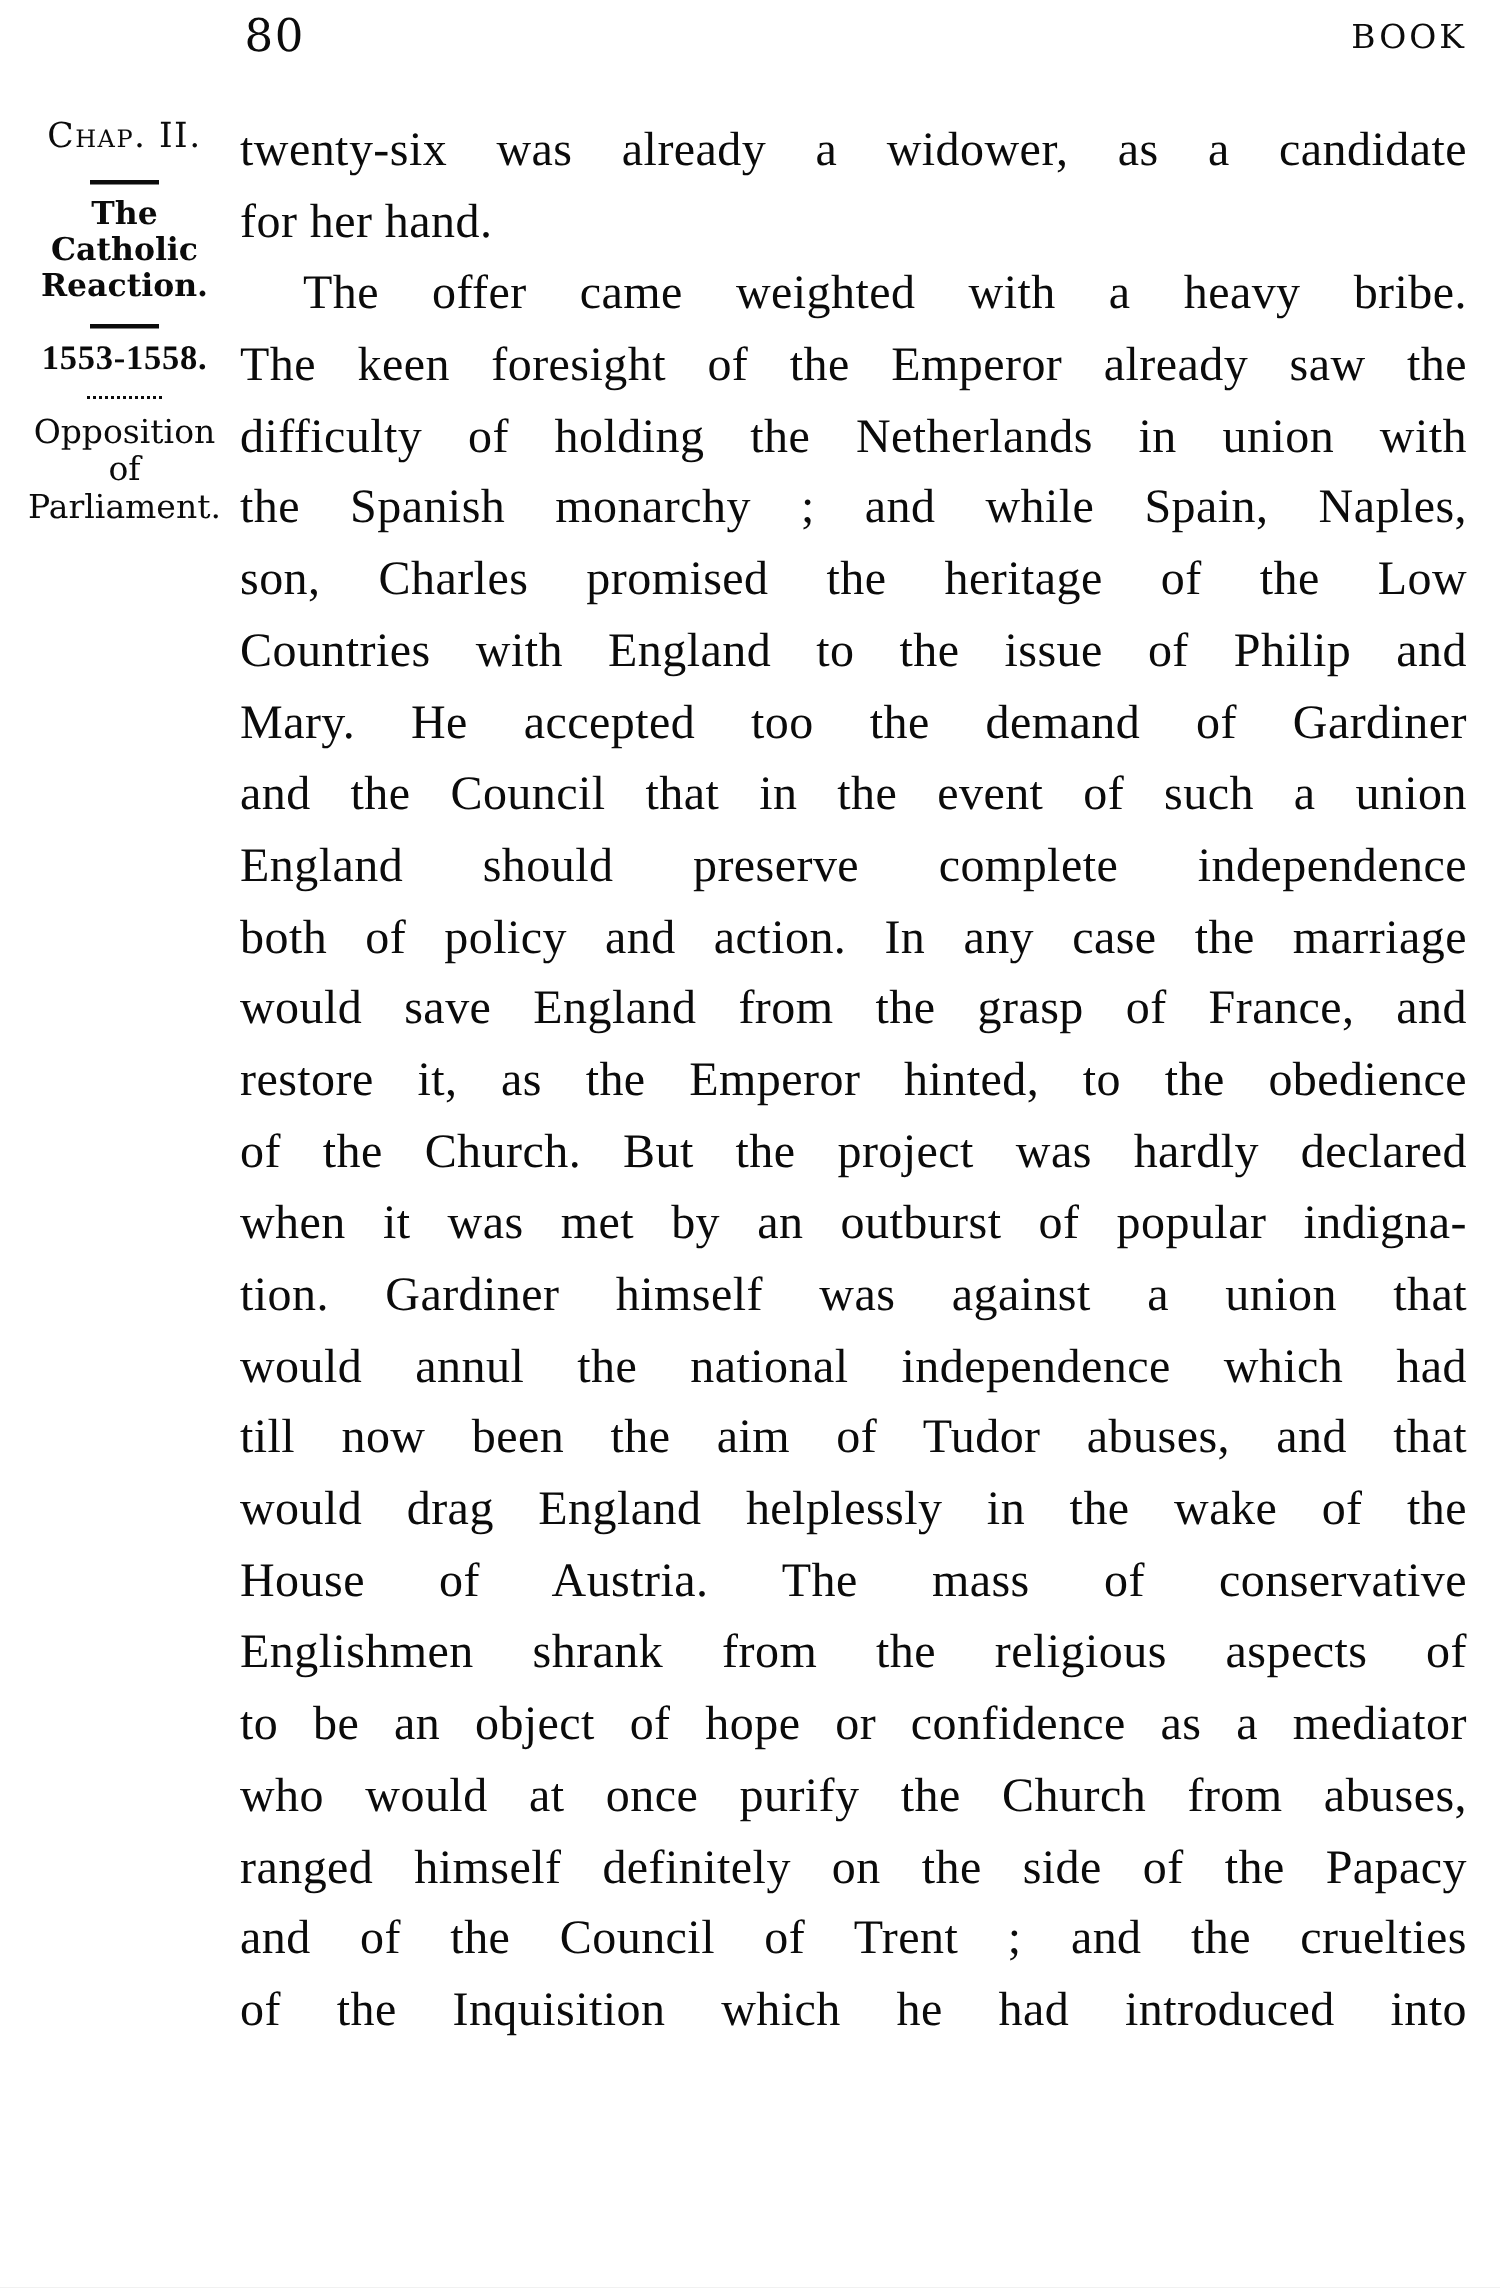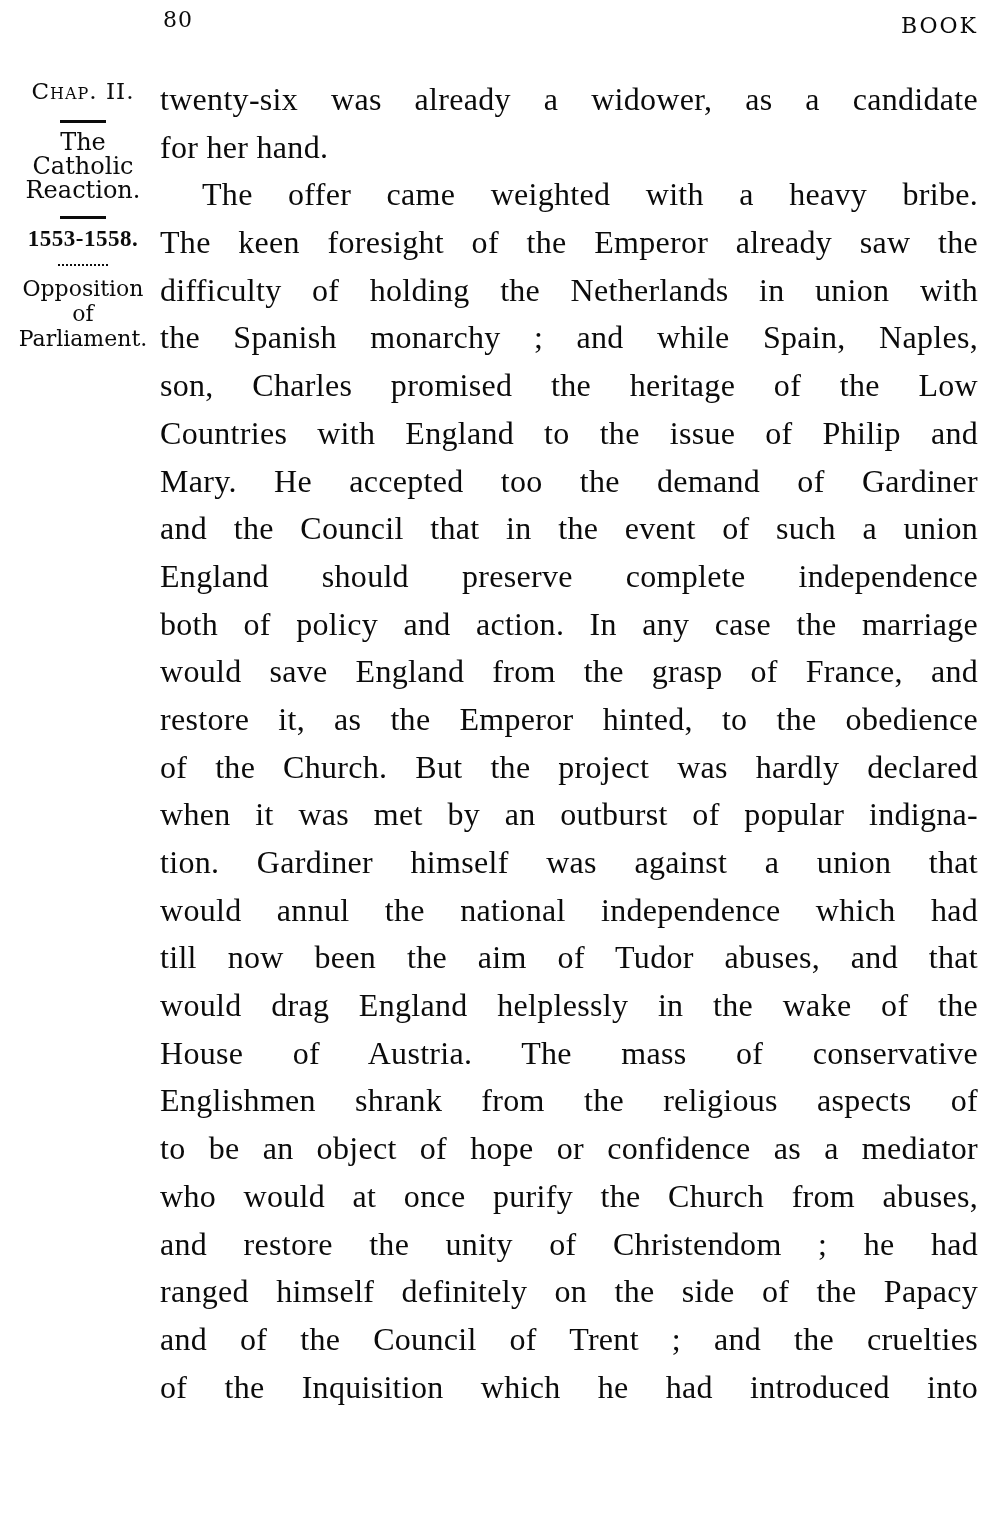--- a/index.html
+++ b/index.html
@@ -8,39 +8,39 @@
     width:1000px;height:1525px;
     background:#ffffff;
     color:#0b0b0b;
     font-family:"DejaVu Serif","Liberation Serif",serif;
     overflow:hidden;
   }
   
   .runhead{position:absolute;top:0;left:0;width:100%;height:50px;}
   .pagenum{
     position:absolute;left:163px;top:7px;
-    font-size:22px;letter-spacing:1px;
+    font-size:30px;letter-spacing:1px;
   }
   .headtitle{
     position:absolute;left:160px;top:6px;width:818px;
     text-align:center;font-size:30px;
     letter-spacing:2.5px;word-spacing:9px;
   }
   .booklabel{
     position:absolute;right:22px;top:13px;
     font-size:22px;letter-spacing:2px;
   }
   
   .margincol{
     position:absolute;left:16px;top:74px;width:134px;
     text-align:center;
   }
   .mnote{position:absolute;left:0;width:134px;text-align:center;}
   .m-chap{top:4px;font-size:23px;font-variant:small-caps;letter-spacing:1px;}
-  .m-catholic{top:56px;font-size:24px;font-weight:normal;line-height:24px;}
+  .m-catholic{top:56px;font-size:21px;font-weight:bold;line-height:24px;}
   .m-dates{top:152px;font-size:23px;font-weight:bold;letter-spacing:0.5px;font-family:Liberation Serif, serif;}
   .m-opposition{top:202px;font-size:22px;line-height:25px;}
   .mrule{
     position:absolute;left:50%;transform:translateX(-50%);
     width:46px;border:0;border-top:3px solid #0b0b0b;margin:0;
   }
   .r1{top:46px;}
   .r2{top:142px;}
   .r3{top:190px;border-top:2px dotted #0b0b0b;width:50px;}
   
@@ -96,19 +96,18 @@
     <div class="bline">of the Church.  But the project was hardly declared</div>
     <div class="bline">when it was met by an outburst of popular indigna-</div>
     <div class="bline">tion.  Gardiner himself was against a union that</div>
     <div class="bline">would annul the national independence which had</div>
     <div class="bline">till now been the aim of Tudor abuses, and that</div>
     <div class="bline">would drag England helplessly in the wake of the</div>
     <div class="bline">House of Austria.  The mass of conservative</div>
     <div class="bline">Englishmen shrank from the religious aspects of</div>
     <div class="bline">to be an object of hope or confidence as a mediator</div>
     <div class="bline">who would at once purify the Church from abuses,</div>
-    <div class="bline">and restore the unity of Christendom ; he had</div>
     <div class="bline">ranged himself definitely on the side of the Papacy</div>
     <div class="bline">and of the Council of Trent ; and the cruelties</div>
     <div class="bline">of the Inquisition which he had introduced into</div>
   </div>
 
 </div>
 
 </body></html>

